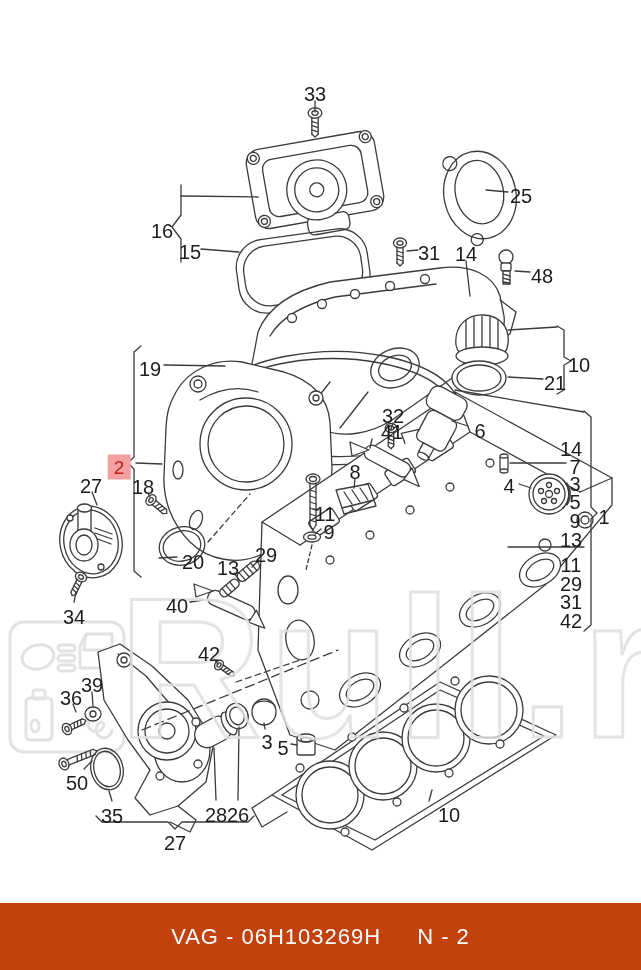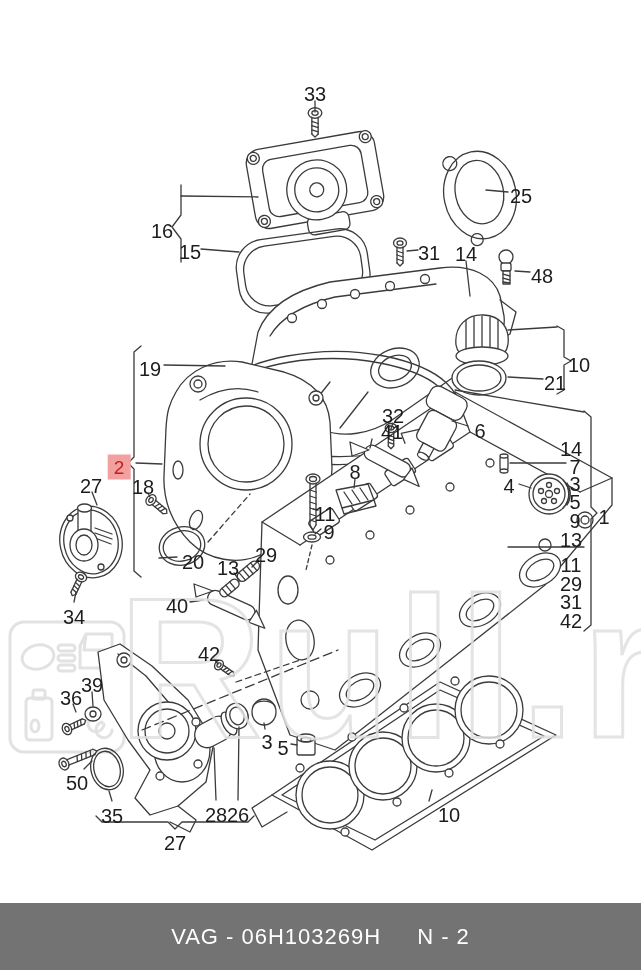--- a/index.html
+++ b/index.html
@@ -7,21 +7,21 @@
         font-family:"Liberation Sans",sans-serif;}
   .art{position:absolute;left:0;top:0;z-index:1;}
   .wm-text{position:absolute;left:118px;top:568px;z-index:3;width:700px;height:220px;
        font-size:200px;font-weight:bold;letter-spacing:6px;line-height:1;
        color:#e7e7e7;-webkit-text-fill-color:transparent;-webkit-text-stroke:3px #e0e0e0;
        opacity:.85;pointer-events:none;white-space:nowrap;}
   .callout-layer{position:absolute;left:0;top:4px;width:641px;height:903px;z-index:4;}
   .callout{position:absolute;transform:translate(-50%,-50%);font-size:20px;color:#1d1d1d;
        line-height:1;white-space:nowrap;}
   .callout.hl{background:#f2a0a0;color:#c41e1e;padding:3px 6px;font-size:19px;}
-  .footer{position:absolute;left:0;bottom:0;width:641px;height:67px;background:#737373;z-index:10;
+  .footer{position:absolute;left:0;bottom:0;width:641px;height:67px;background:#c2410c;z-index:10;
        display:flex;align-items:center;justify-content:center;gap:36px;
        color:#fff;font-size:22px;letter-spacing:1px;}
   svg *{vector-effect:non-scaling-stroke;}
 </style>
 </head>
 <body>
 
 <div class="page">
 
   <svg class="art" width="641" height="903" viewBox="0 0 641 903" fill="none" stroke="#3b3b3b" stroke-width="1.3" stroke-linejoin="round" stroke-linecap="round">

